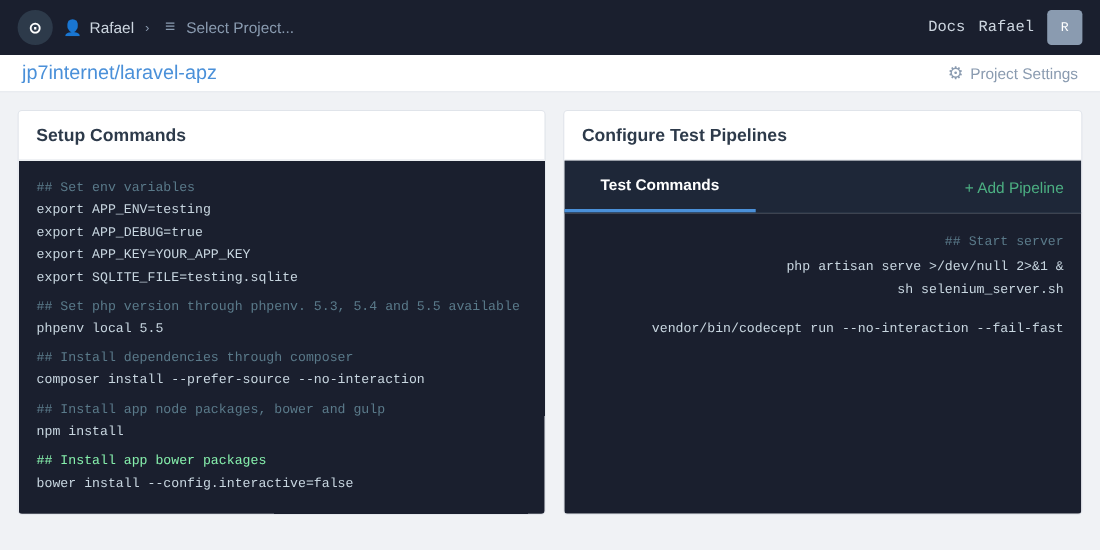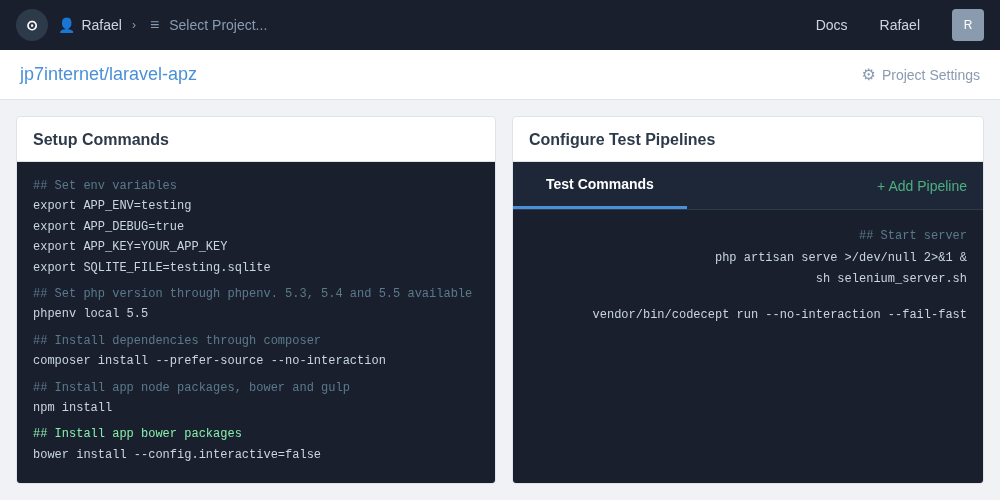--- a/index.html
+++ b/index.html
@@ -51,21 +51,22 @@
       font-size: 16px;
       margin-left: 4px;
     }
     .header-select {
       color: #8a9bb0;
       font-size: 14px;
     }
     .header-right {
       display: flex;
       align-items: center;
-      gap: 32px;
+      gap: 12px;
+      font-family: Liberation Mono, monospace;
     }
     .header-docs {
       color: #cdd6e0;
       font-size: 14px;
       cursor: pointer;
     }
     .header-username {
       color: #cdd6e0;
       font-size: 14px;
     }
@@ -79,21 +80,21 @@
       align-items: center;
       justify-content: center;
       font-size: 12px;
       color: #fff;
     }
 
     
     .project-bar {
       background: #ffffff;
       border-bottom: 1px solid #e0e4ea;
-      height: 50px;
+      height: 34px;
       display: flex;
       align-items: center;
       justify-content: space-between;
       padding: 0 20px;
     }
     .project-name {
       color: #4a90d9;
       font-size: 18px;
       font-weight: 500;
     }

